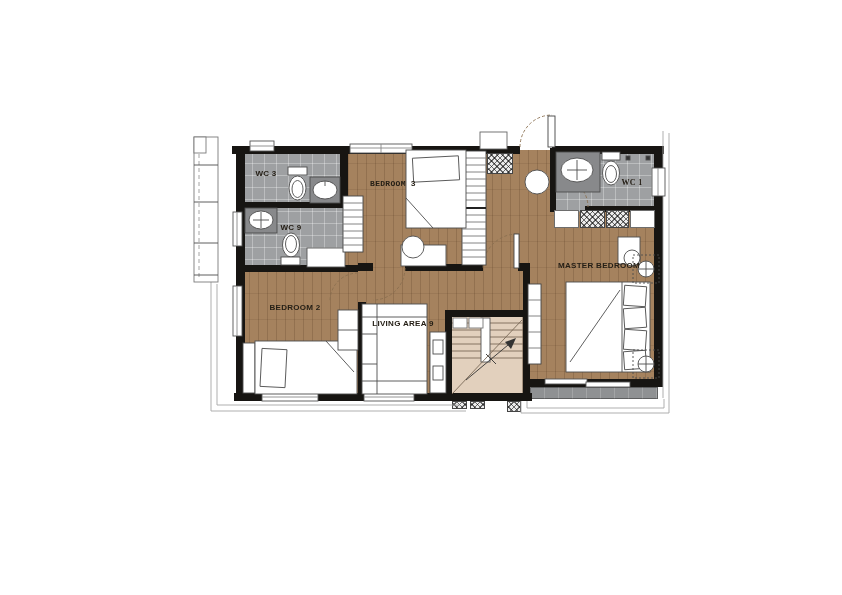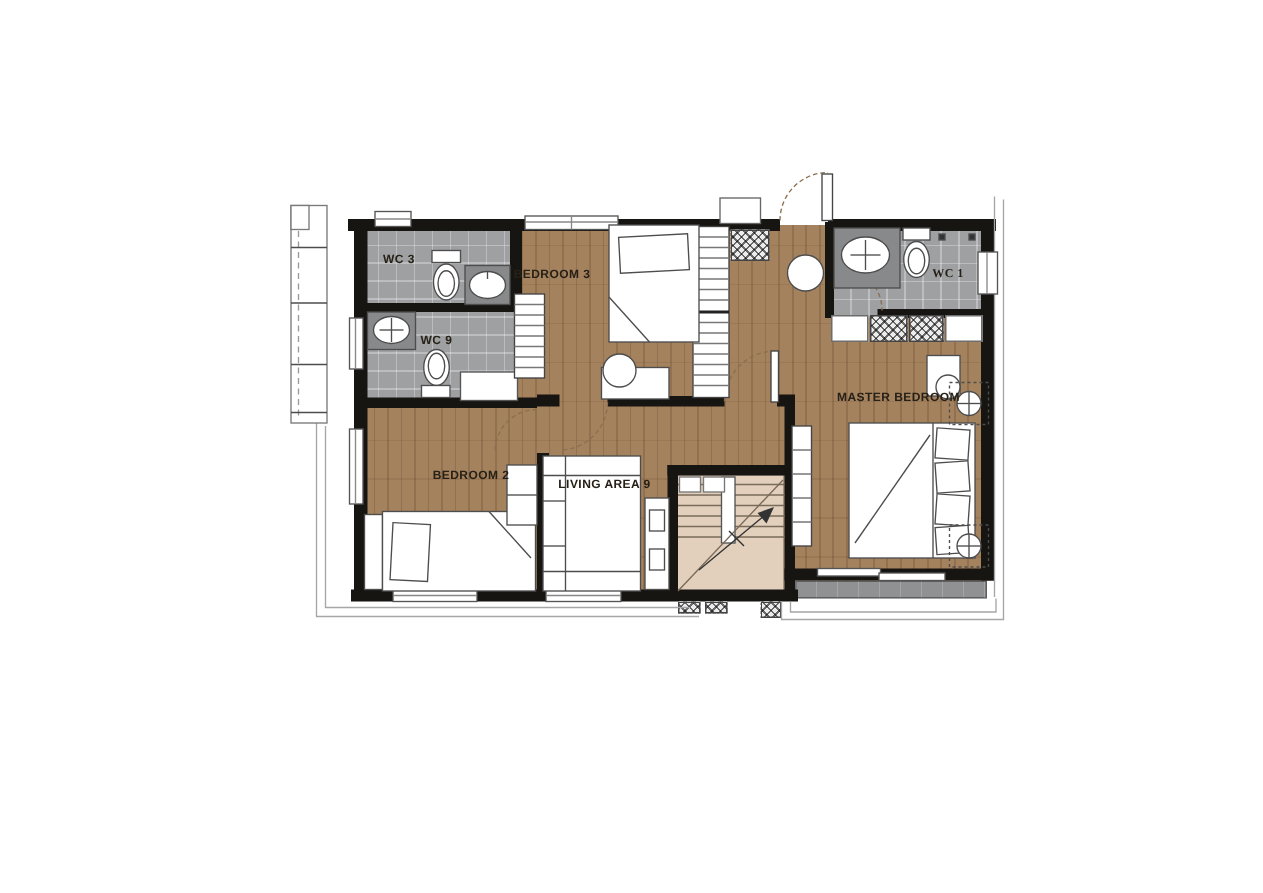--- a/index.html
+++ b/index.html
@@ -253,19 +253,19 @@
         <path stroke="#7a6a58" d="M452 394 L522 320"></path>
         <path d="M466 380 L514 340" stroke="#333"></path>
         <polygon points="516,338 505,342 511,349" fill="#333" stroke="none"></polygon>
         <path d="M486 354 L496 364" stroke="#333"></path>
       </g>
     </g>
   </svg>
 
   <div class="label" style="left:266px;top:173px;">WC 3</div>
   <div class="label" style="left:291px;top:227px;">WC 9</div>
-  <div class="label" style="left:368px;top:183px;">BEDROOM 3</div>
+  <div class="label" style="left:393px;top:183px;font-family:Liberation Mono, monospace;">BEDROOM 3</div>
   <div class="label" style="left:632px;top:182px;font-family:Liberation Serif, serif;">WC 1</div>
   <div class="label" style="left:583px;top:265px;margin-left:16px;">MASTER BEDROOM</div>
-  <div class="label" style="left:295px;top:317px;margin-left:19px;">BEDROOM 2</div>
+  <div class="label" style="left:295px;top:307px;">BEDROOM 2</div>
   <div class="label" style="left:403px;top:323px;">LIVING AREA 9</div>
 
 </div>
 
 </body></html>

